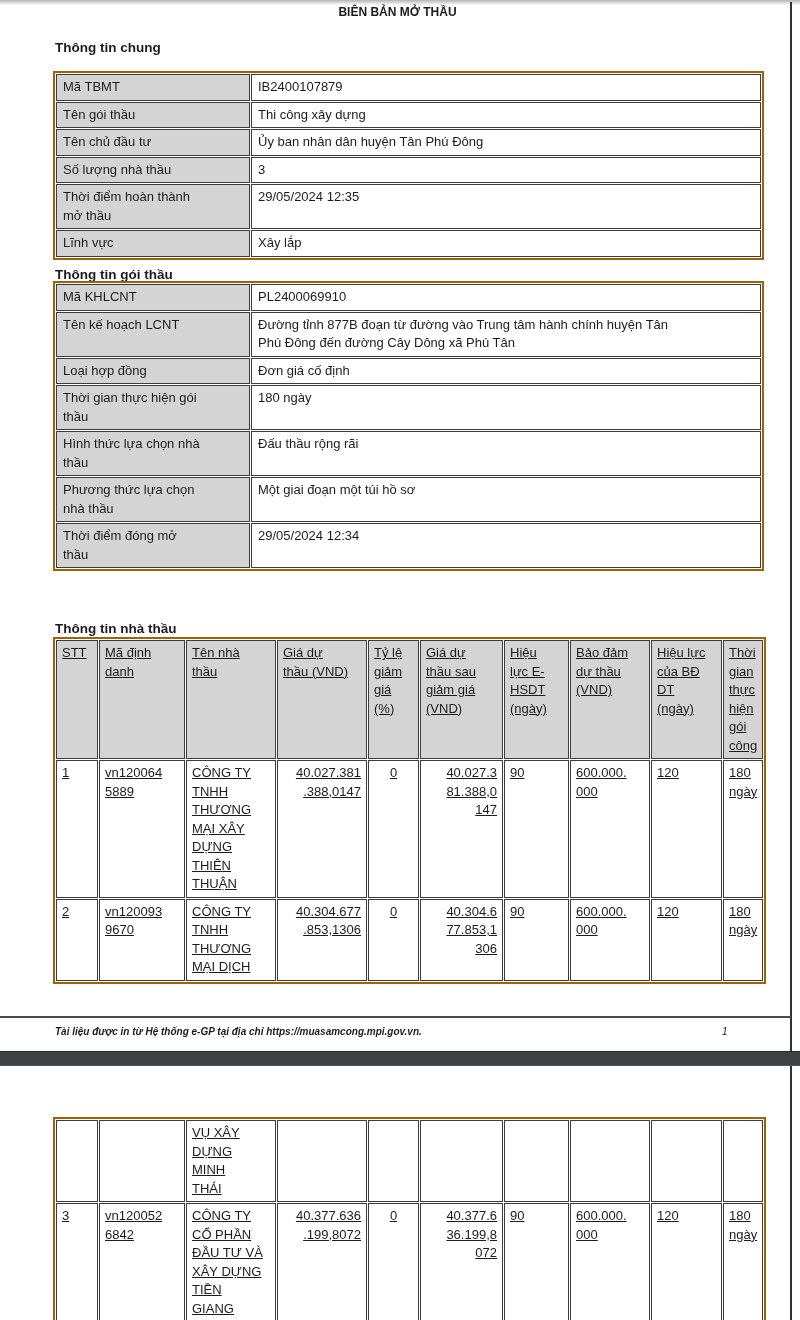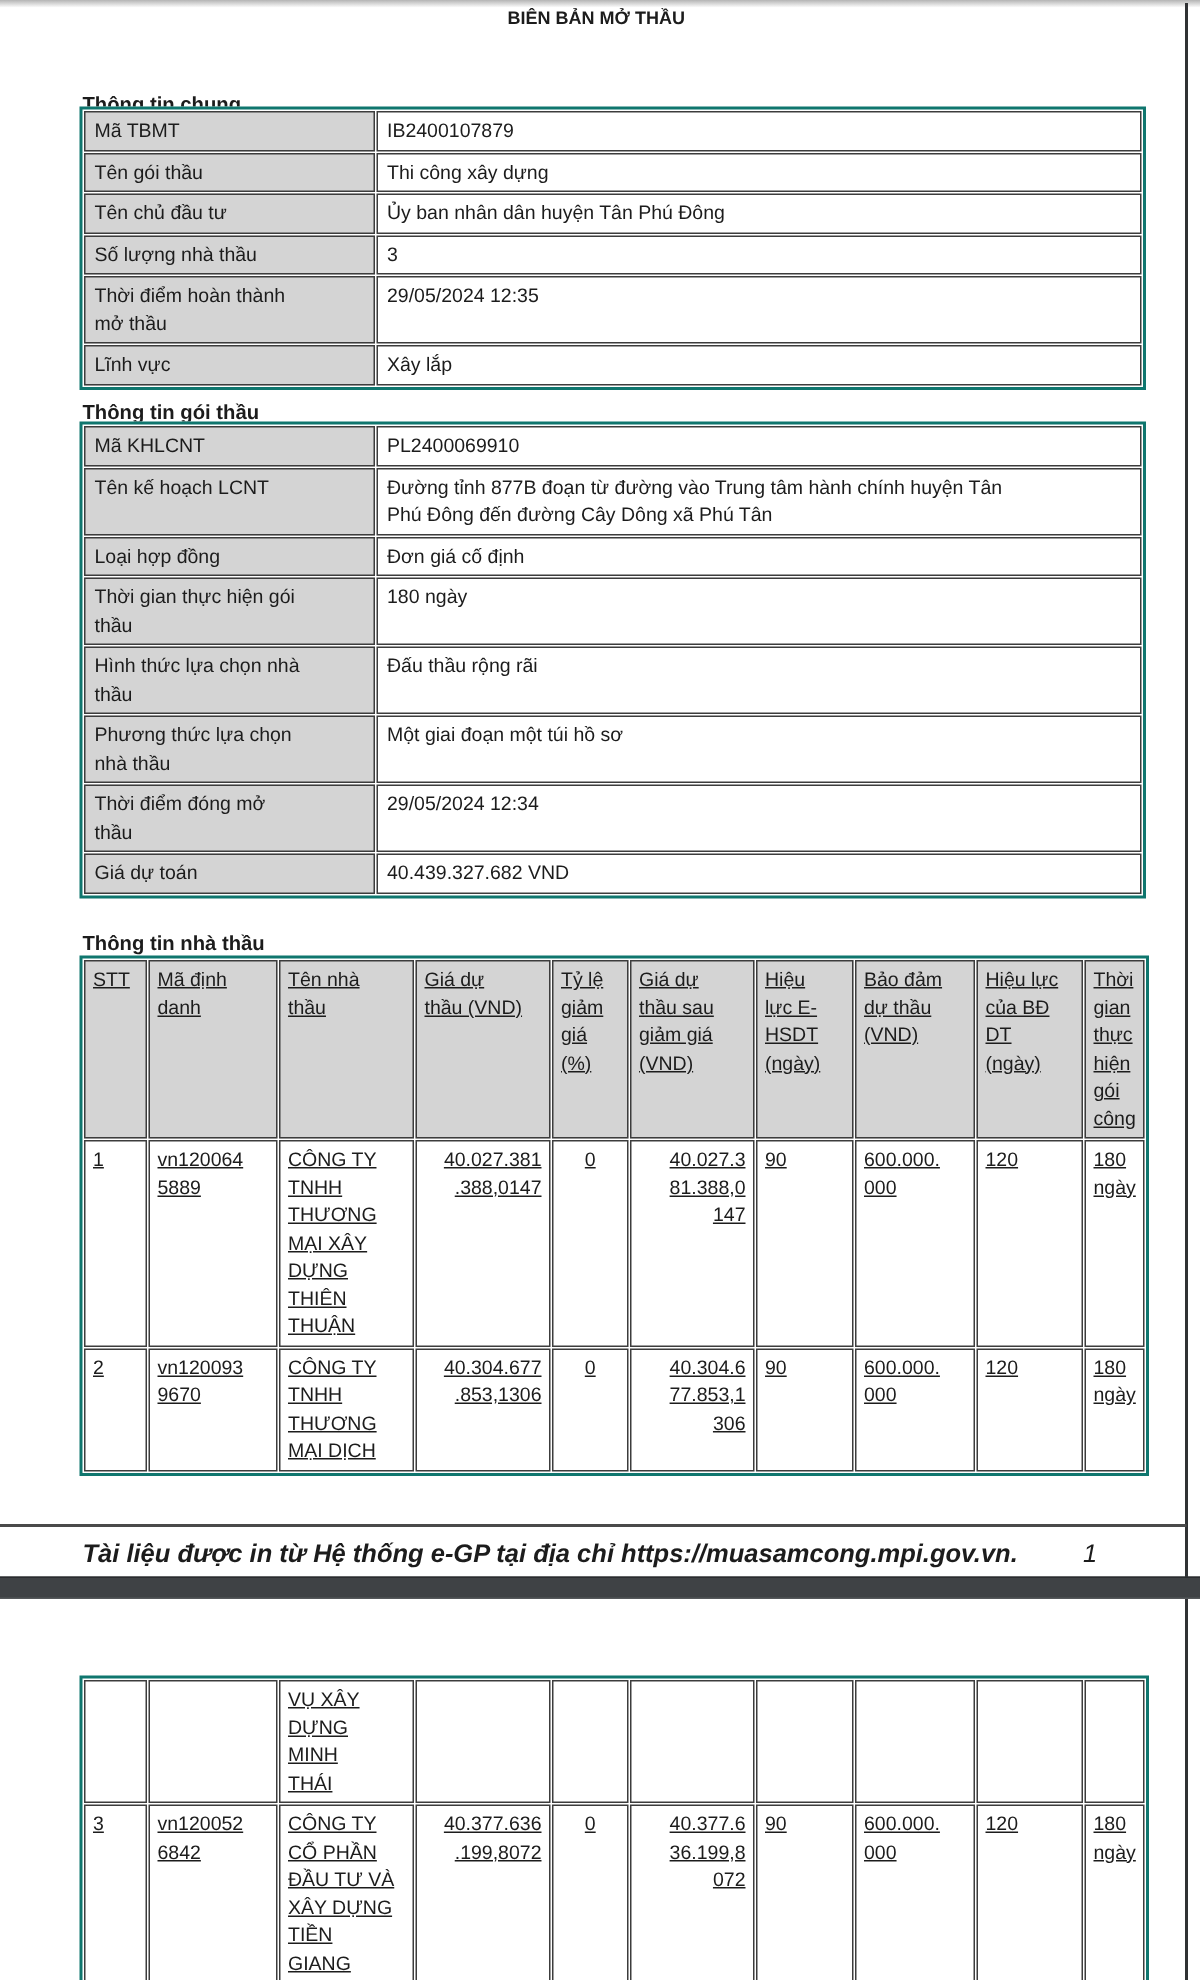--- a/index.html
+++ b/index.html
@@ -10,48 +10,48 @@
     font-size:13px;
   }
   .abs{position:absolute;}
   .top-shade{left:0;top:0;width:800px;height:5px;
     background:linear-gradient(#b4b4b4,#fdfdfd);}
   .page-edge{left:790px;top:2px;width:2px;height:1318px;background:#303234;}
   .doc-title{left:0;top:5px;width:795px;text-align:center;
     font-weight:bold;font-size:12px;}
   .sec-heading{font-weight:bold;font-size:13.5px;}
   table{border-collapse:separate;border-spacing:1px;table-layout:fixed;
-    background:#fff;border:2px solid #0f766e;}
+    background:#fff;border:2px solid #a16207;}
   td,th{border:1px solid #3c3c3c;vertical-align:top;padding:3px 6px;
     line-height:18.5px;white-space:pre-line;font-size:13px;font-weight:normal;
     text-align:left;overflow:hidden;}
   .kv{width:711px;}
   .kv .lbl{background:#d4d4d4;width:180px;}
   .grid td,.grid th{padding:3px 5px;text-decoration:underline;}
   .grid th{background:#d4d4d4;}
   .num{text-align:right;}
   .ctr{text-align:center;}
   .footer-rule{left:0;top:1016px;width:791px;height:0;
     border-top:2px solid #4a4a4a;}
   .footer{left:0;top:1022px;width:791px;height:26px;
-    font-size:17px;font-style:italic;font-weight:bold;}
+    font-size:10px;font-style:italic;font-weight:bold;}
   .footer-note{position:absolute;left:55px;top:4px;}
   .footer-page{position:absolute;left:722px;top:4px;font-weight:normal;}
   .page-gap{left:0;top:1051px;width:800px;height:13px;background:#3f4245;
     border-top:1px solid #2a2c2e;border-bottom:1px solid #55585b;}
 </style>
 </head>
 <body>
 
 <div class="abs top-shade"></div>
 <div class="abs page-edge"></div>
 
 <div class="abs doc-title">BIÊN BẢN MỞ THẦU</div>
 
-<div class="abs sec-heading" style="left:55px;top:62px">Thông tin chung</div>
+<div class="abs sec-heading" style="left:55px;top:40px">Thông tin chung</div>
 <table class="abs kv" style="left:53px;top:71px">
   <tbody>
       <tr>
     <td class="lbl">Mã TBMT</td>
     <td>IB2400107879</td>
   </tr>
   <tr>
     <td class="lbl">Tên gói thầu</td>
     <td>Thi công xây dựng</td>
   </tr>
@@ -103,24 +103,20 @@
   </tr>
   <tr>
     <td class="lbl">Phương thức lựa chọn
 nhà thầu</td>
     <td>Một giai đoạn một túi hồ sơ</td>
   </tr>
   <tr>
     <td class="lbl">Thời điểm đóng mở
 thầu</td>
     <td>29/05/2024 12:34</td>
-  </tr>
-  <tr>
-    <td class="lbl">Giá dự toán</td>
-    <td>40.439.327.682 VND</td>
   </tr>
 </tbody>
   </table>
 
 <div class="abs sec-heading" style="left:55px;top:621px">Thông tin nhà thầu</div>
 <table class="abs grid" style="left:53px;top:637px">
   <colgroup>
     <col style="width:42px">
       <col style="width:86px">
       <col style="width:90px">

